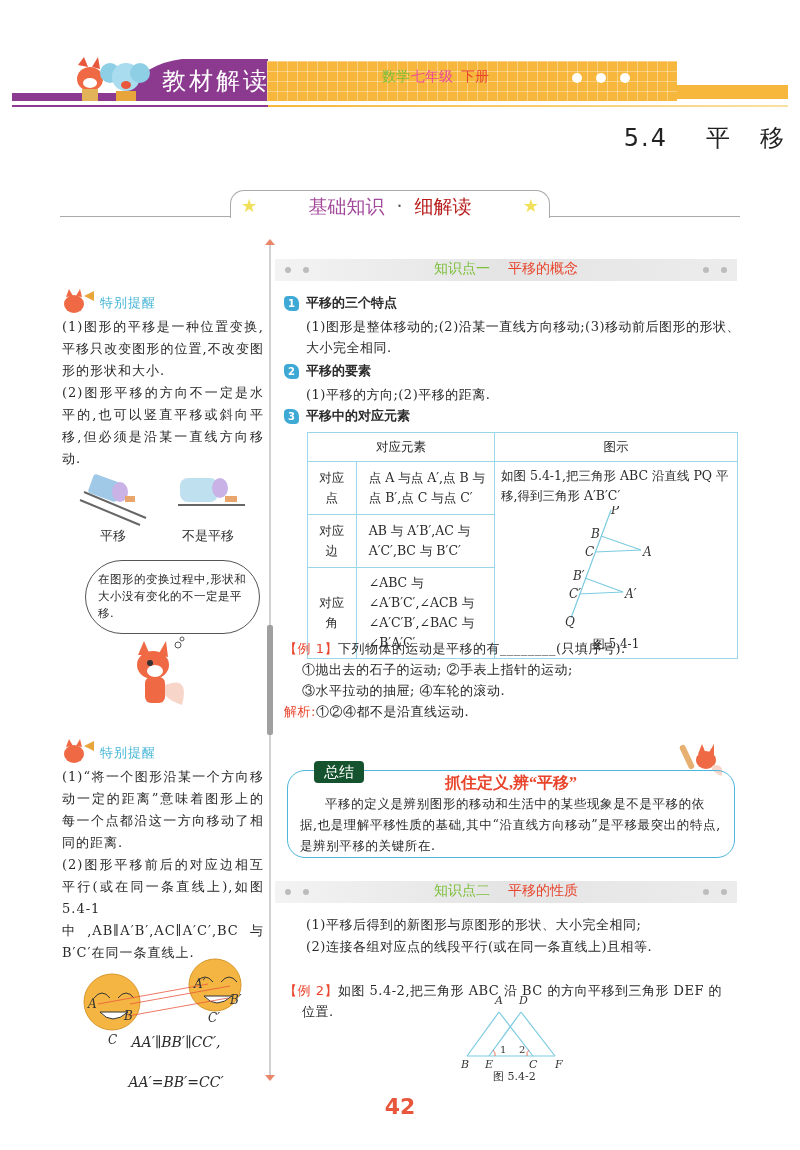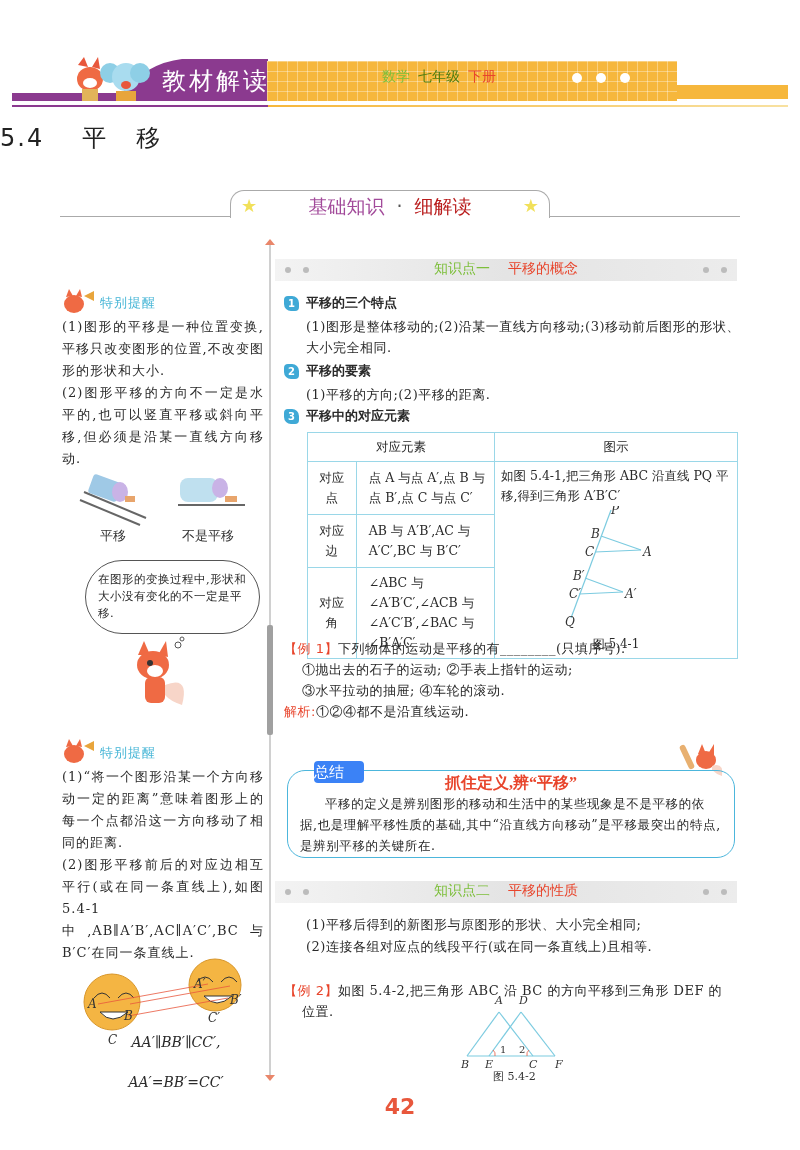--- a/index.html
+++ b/index.html
@@ -9,27 +9,27 @@
   
   .banner { position: absolute; left: 12px; top: 55px; width: 776px; height: 46px; }
   .banner-purple { position: absolute; left: 0; top: 0; width: 256px; height: 46px; }
   .banner-yellow { position: absolute; left: 255px; top: 6px; width: 187px; height: 40px;
     background-color: #f6b73c;
     background-image: linear-gradient(rgba(255,255,255,0.35) 1px, transparent 1px), linear-gradient(90deg, rgba(255,255,255,0.35) 1px, transparent 1px);
     background-size: 10px 10px; }
   .banner-title { position: absolute; left: 150px; top: 10px; font-family: "DejaVu Sans", sans-serif; font-size: 24px; color: #fff; letter-spacing: 3px; }
   .banner-subject { position: absolute; left: 370px; top: 13px; font-family: "DejaVu Sans", sans-serif; font-size: 14px; }
   .banner-subject .s1 { color: #7dbf3b; }
-  .banner-subject .s2 { color: #4d7c0f; margin-left: 8px; }
+  .banner-subject .s2 { color: #ec4899; margin-left: 1px; }
   .banner-subject .s3 { color: #e8452c; margin-left: 8px; }
   .banner-dots { position: absolute; left: 560px; top: 18px; display: flex; gap: 14px; }
   .banner-dots span { width: 10px; height: 10px; border-radius: 50%; background: #fff; display: block; }
 
   
-  .page-title { position: absolute; left: 0; width: 800px; top: 122px; text-align: left; font-family: "DejaVu Sans", sans-serif; font-size: 24px; color: #222; letter-spacing: 2px; }
+  .page-title { position: absolute; left: 0; width: 800px; top: 122px; text-align: right; font-family: "DejaVu Sans", sans-serif; font-size: 24px; color: #222; letter-spacing: 2px; }
   .page-title .num { margin-right: 24px; }
   .page-title .ch { margin: 0 14px; }
 
   
   .sec-banner { position: absolute; left: 60px; top: 190px; width: 680px; height: 30px; }
   .sec-banner .line { position: absolute; left: 0; right: 0; top: 26px; height: 1px; background: #aaa; }
   .sec-banner .tab { position: absolute; left: 170px; top: 0; width: 320px; height: 28px; border: 1px solid #aaa; border-bottom: none; border-radius: 14px 14px 0 0; background: #fff; }
   .sec-banner .star { position: absolute; top: 4px; font-size: 18px; color: #f1e05a; }
   .sec-banner .txt { position: absolute; left: 0; right: 0; top: 3px; text-align: center; font-family: "DejaVu Sans", sans-serif; font-size: 19px; }
   .sec-banner .t1 { color: #a24a9a; }
@@ -73,21 +73,21 @@
   table.corr .content { width: 140px; padding-left: 12px; }
   table.corr .fig { vertical-align: top; width: 240px; }
   .fig-cap { text-align: center; font-size: 12px; }
 
   .example { position: absolute; left: 284px; font-size: 13px; line-height: 21px; letter-spacing: 0.5px; }
   .ex-tag { color: #e8452c; font-family: "DejaVu Sans", sans-serif; margin-top: 12px; }
   .red-label { color: #e8452c; font-family: "DejaVu Sans", sans-serif; }
 
   
   .summary { position: absolute; left: 287px; top: 770px; width: 448px; height: 88px; border: 1.5px solid #4cb6dc; border-radius: 18px; }
-  .summary .tag { position: absolute; left: 26px; top: -10px; width: 50px; height: 22px; background: #3b82f6; color: #fff; font-family: "DejaVu Sans", sans-serif; font-size: 15px; line-height: 22px; border-radius: 4px; }
+  .summary .tag { position: absolute; left: 26px; top: -10px; width: 50px; height: 22px; background: #14532d; color: #fff; font-family: "DejaVu Sans", sans-serif; font-size: 15px; text-align: center; line-height: 22px; border-radius: 4px; }
   .summary .stitle { position: absolute; left: 0; right: 0; top: 2px; text-align: center; color: #e8452c; font-family: Liberation Serif, serif; font-size: 16px; font-weight: bold; }
   .summary .sbody { position: absolute; left: 12px; right: 12px; top: 22px; font-size: 12.5px; line-height: 21px; letter-spacing: 0.6px; text-indent: 2em; }
   .fox-bat { position: absolute; left: 676px; top: 742px; width: 50px; height: 40px; }
 
   .page-num { position: absolute; left: 0; width: 800px; top: 1094px; text-align: center; font-family: "DejaVu Sans", sans-serif; font-weight: bold; font-size: 22px; color: #e8573c; }
 </style>
 </head>
 <body>
 
 <div class="banner">

